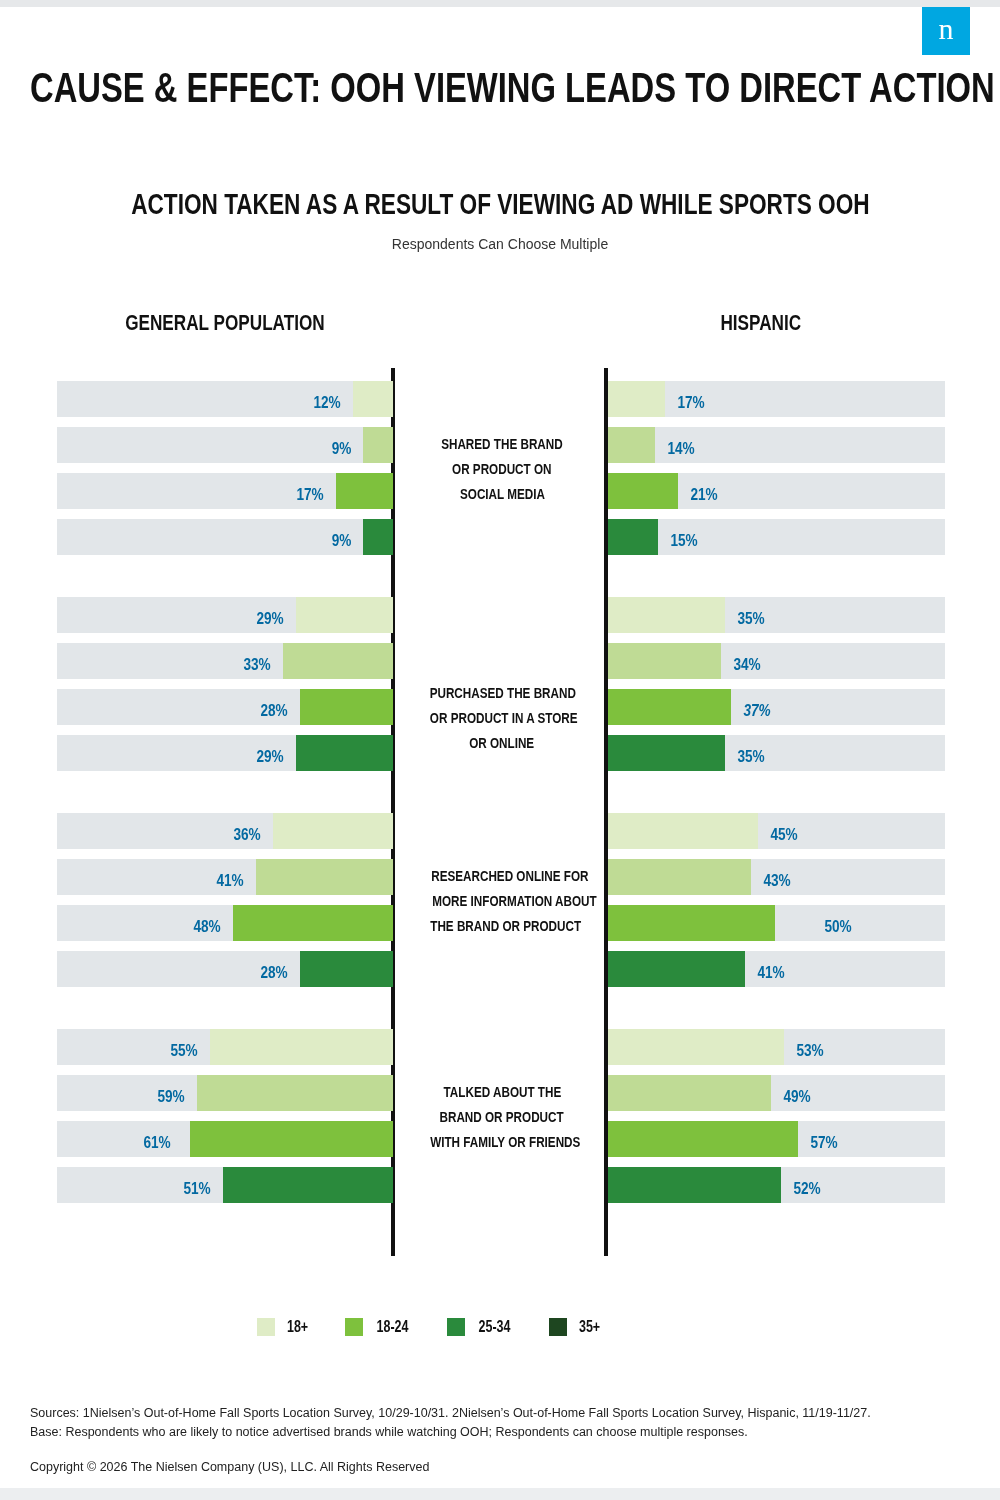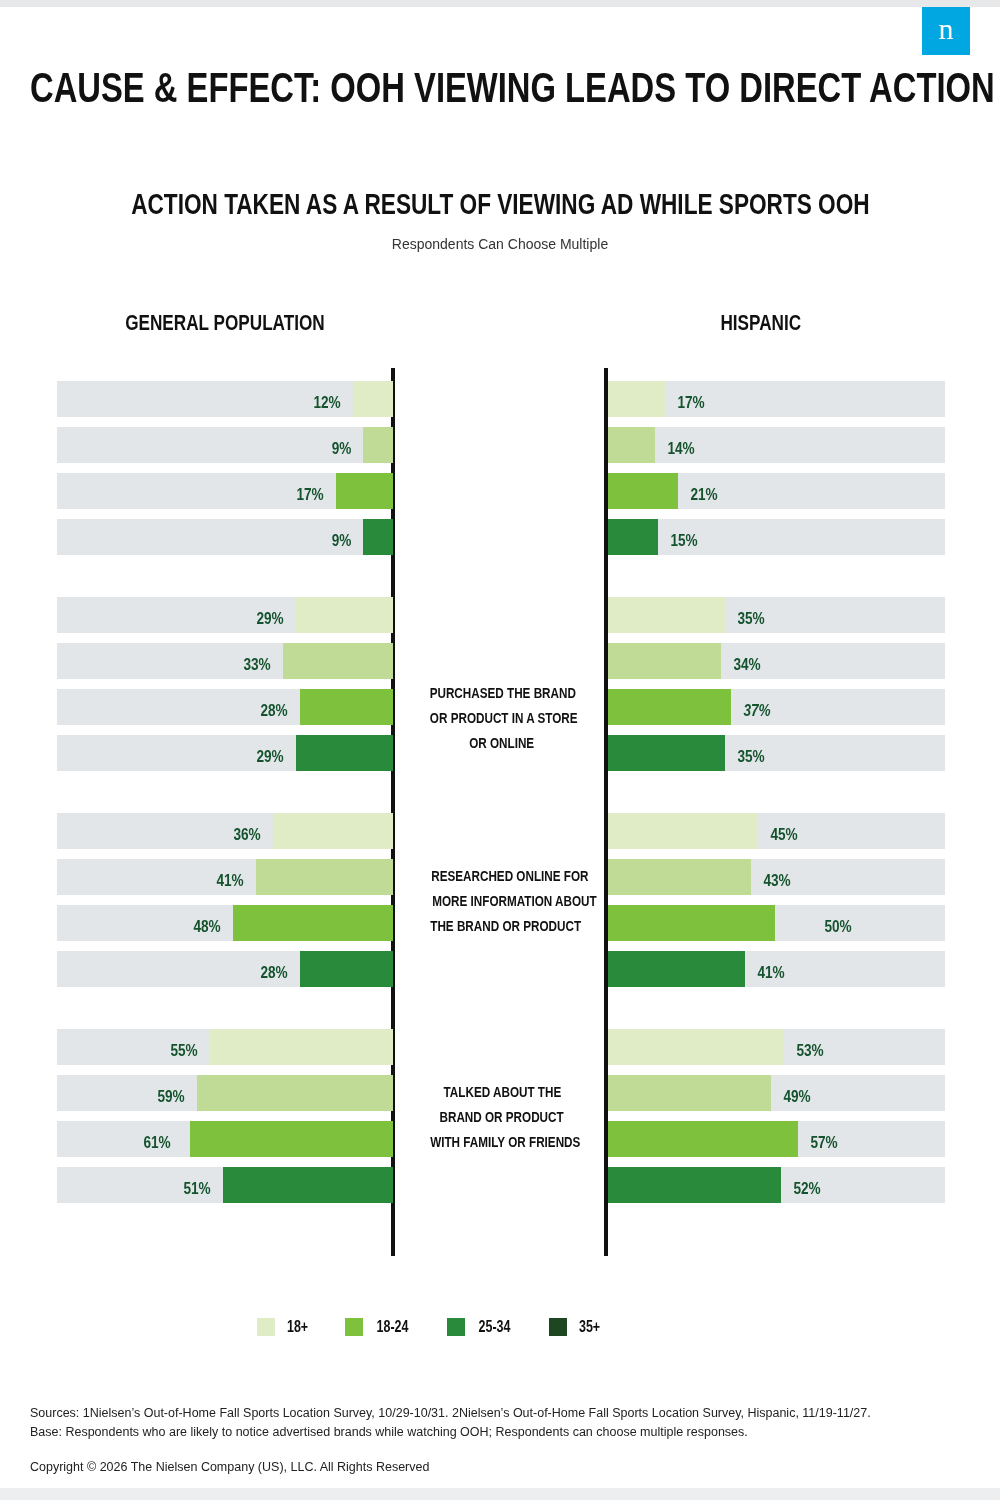--- a/index.html
+++ b/index.html
@@ -83,21 +83,21 @@
     background:#e2e6e9;
   }
   .track.left  { left:57px;  width:336px; }
   .track.right { left:608px; width:337px; }
 
   .bar { position:absolute; top:0; height:36px; }
 
   .val {
     position:absolute; top:0; height:44px;
     display:flex; align-items:center;
-    font-size:16px; font-weight:bold; color:#14532d;
+    font-size:16px; font-weight:bold; color:#0369a1;
     font-family:"Liberation Sans Narrow","Liberation Sans", sans-serif;
   }
   .val .condensed-c { transform:scaleX(0.85); }
 
   .grp-label {
     position:absolute; left:409px; width:186px;
     text-align:center;
     font-size:15px; font-weight:bold; color:#111111;
     line-height:25px;
   }
@@ -190,20 +190,25 @@
       <div class="bar" style="left: 363px; width: 30px; background: rgb(42, 138, 60);"></div>
       <div class="val" style="left: 307px; width: 46px; justify-content: flex-end;">
         <span class="condensed-c">9%</span>
       </div>
       <div class="track right"></div>
       <div class="bar" style="left: 608px; width: 50px; background: rgb(42, 138, 60);"></div>
       <div class="val" style="left: 668px; width: 50px; justify-content: flex-start;">
         <span class="condensed-c">15%</span>
       </div>
     </div>
+    <div class="grp-label" style="top: 430.5px;">
+      <div><span class="condensed-c">SHARED THE BRAND</span></div>
+      <div><span class="condensed-c">OR PRODUCT ON</span></div>
+      <div><span class="condensed-c">SOCIAL MEDIA</span></div>
+    </div>
     <div class="row" style="left: 0px; top: 597px; width: 1000px;">
       <div class="track left"></div>
       <div class="bar" style="left: 296px; width: 97px; background: rgb(223, 236, 198);"></div>
       <div class="val" style="left: 240px; width: 46px; justify-content: flex-end;">
         <span class="condensed-c">29%</span>
       </div>
       <div class="track right"></div>
       <div class="bar" style="left: 608px; width: 117px; background: rgb(223, 236, 198);"></div>
       <div class="val" style="left: 735px; width: 50px; justify-content: flex-start;">
         <span class="condensed-c">35%</span>

